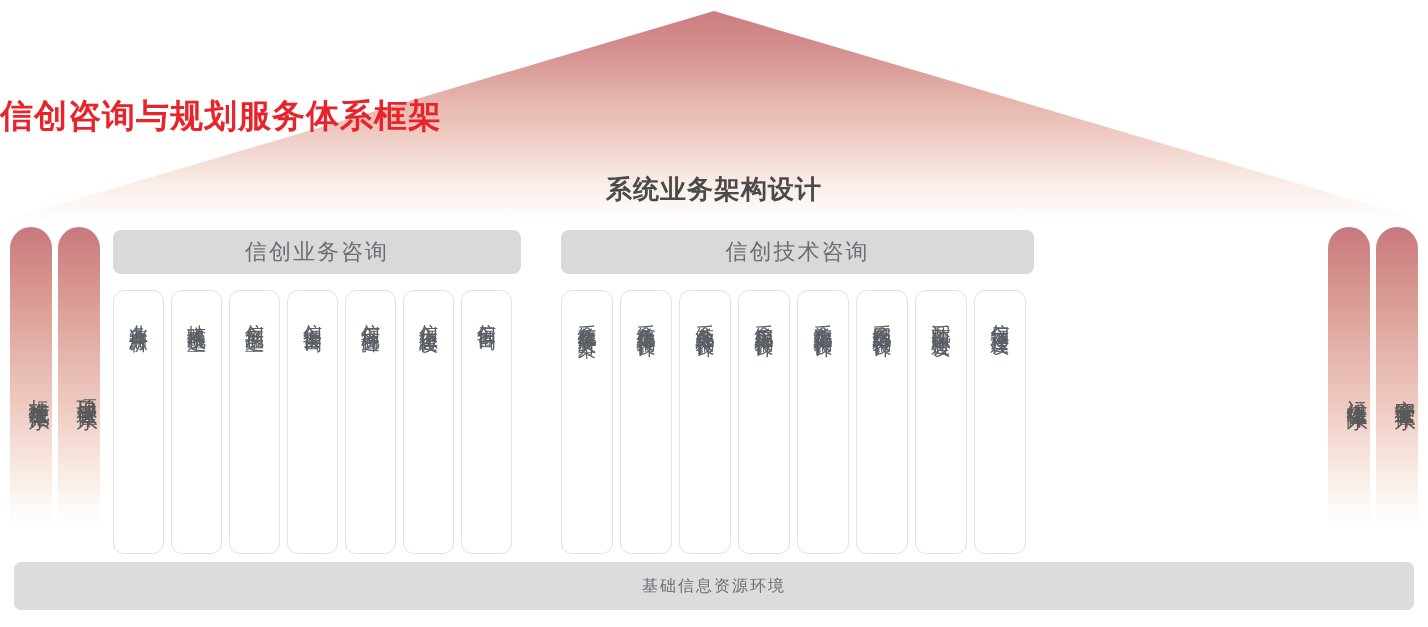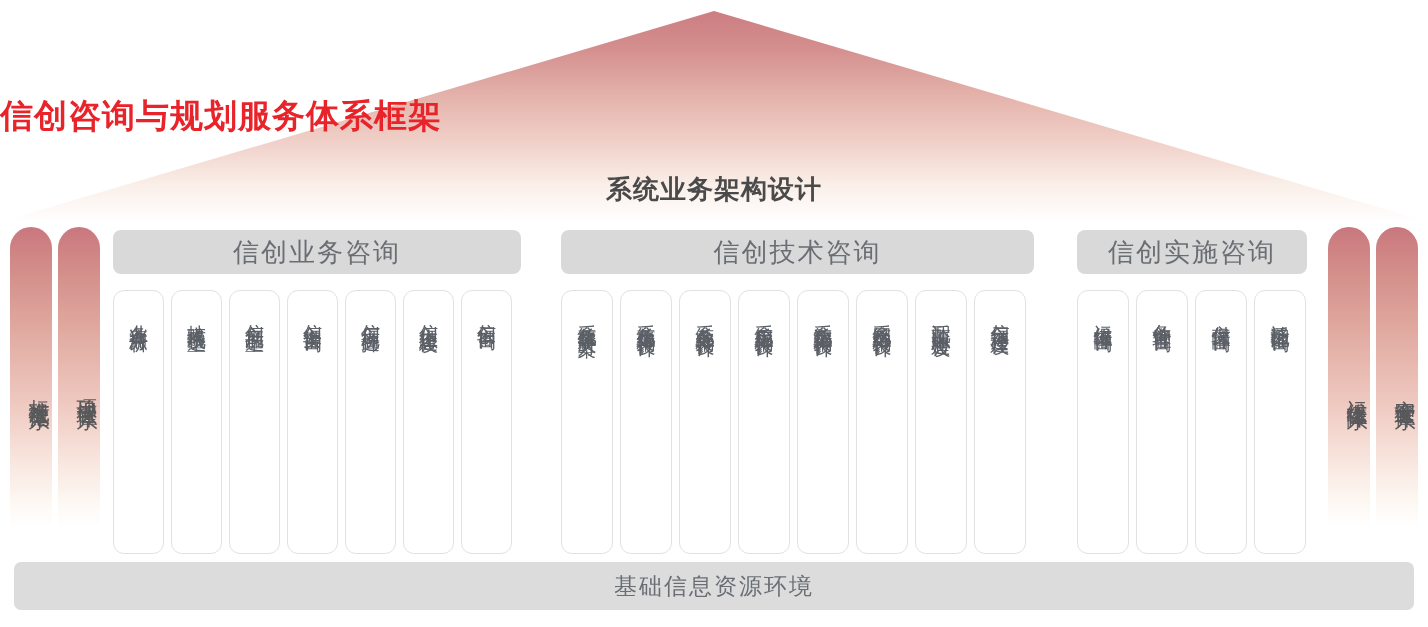--- a/index.html
+++ b/index.html
@@ -95,21 +95,21 @@
 
   
   .group { position: absolute; top: 230px; }
   .group-header {
     height: 44px;
     background: #d9d9d9;
     border-radius: 8px;
     display: flex;
     align-items: center;
     justify-content: center;
-    font-size: 26px;
+    font-size: 22px;
     color: #6a6e73;
     letter-spacing: 2px;
   }
   .group-items {
     position: absolute;
     top: 60px;
     left: 0;
     display: flex;
     gap: 7px;
   }
@@ -151,21 +151,21 @@
     position: absolute;
     left: 14px;
     top: 562px;
     width: 1400px;
     height: 48px;
     background: #dcdcdc;
     border-radius: 7px;
     display: flex;
     align-items: center;
     justify-content: center;
-    font-size: 23px;
+    font-size: 16px;
     color: #6a6e73;
     letter-spacing: 2px;
   }
 </style>
 </head>
 <body>
 
 <div id="stage">
 
   <div id="roof">
@@ -252,33 +252,16 @@
         </div>
       <div class="item-card">
           <div class="item-label">适配验证中心建设</div>
         </div>
       <div class="item-card">
           <div class="item-label">信创云迁移建设</div>
         </div>
     </div>
   </div>
 
-  <div class="group" id="group-impl">
-    <div class="group-header">信创实施咨询</div>
-    <div class="group-items">
-      <div class="item-card">
-          <div class="item-label">运维保障咨询</div>
-        </div>
-      <div class="item-card">
-          <div class="item-label">备件管理咨询</div>
-        </div>
-      <div class="item-card">
-          <div class="item-label">交付保障咨询</div>
-        </div>
-      <div class="item-card">
-          <div class="item-label">迁移适配咨询</div>
-        </div>
-    </div>
-  </div>
 
   <div id="base-bar">基础信息资源环境</div>
 
 </div>
 
 </body></html>

